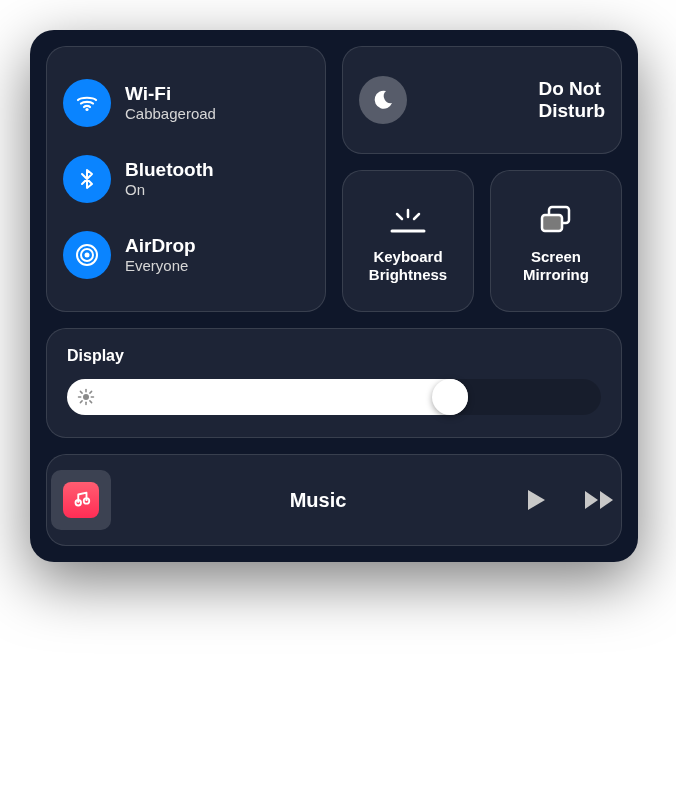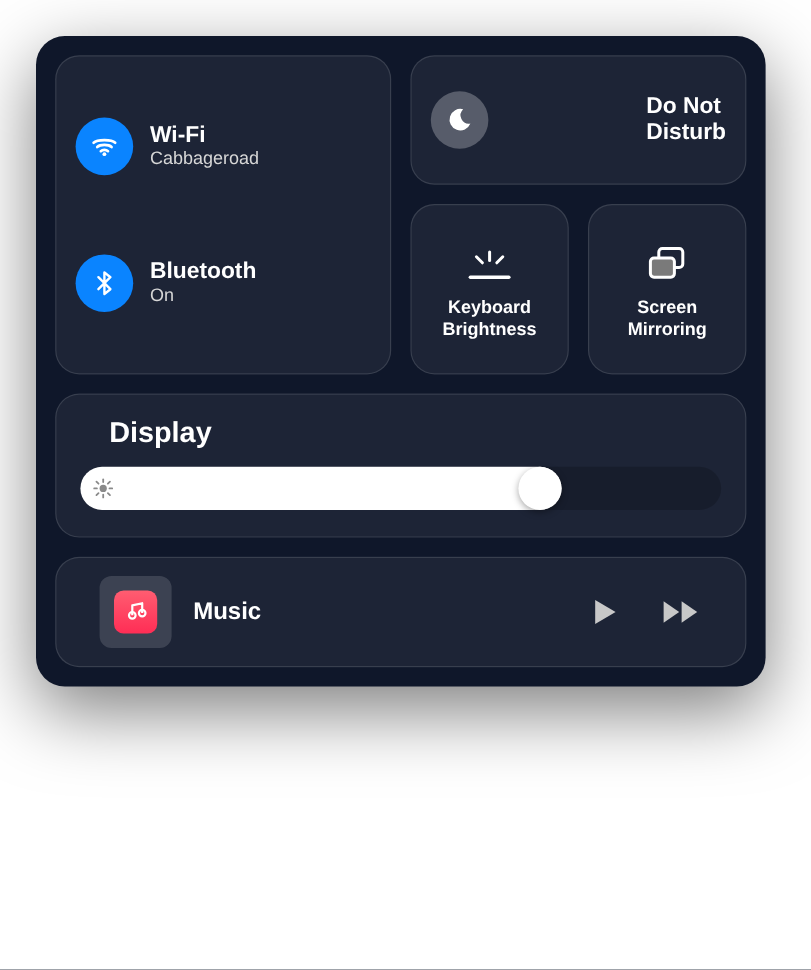--- a/index.html
+++ b/index.html
@@ -85,21 +85,21 @@
     cursor: pointer; padding: 8px 4px;
   }
   .small-tile .icon-slot { height: 44px; display:flex; align-items:center; justify-content:center; color:#fff; }
   .small-tile .label {
     color: #fff; font-size: 15px; text-align:center; line-height:1.2; margin-top:6px;
     white-space: pre-line;
   }
   
   .slider-tile { padding: 18px 20px 22px 20px; }
   .slider-tile .section-title {
-    color:#fff; font-size: 24px; font-weight: 600; margin-bottom: 14px; margin-left: 24px;
+    color:#fff; font-size: 16px; font-weight: 600; margin-bottom: 14px;
   }
   .slider-row { display:flex; align-items:center; gap:14px; }
   .slider-track {
     position: relative; flex:1; height: 36px; border-radius: 18px;
     background: rgba(0,0,0,0.18);
     cursor: pointer;
   }
   .slider-fill {
     position:absolute; left:0; top:0; bottom:0;
     background:#fff; border-radius:18px;
@@ -113,22 +113,22 @@
     color:#8a8a8a; display:flex; align-items:center;
   }
   .airplay-btn {
     width:44px; height:44px; border-radius:50%;
     background: rgba(255,255,255,0.14);
     display:flex; align-items:center; justify-content:center;
     color:#fff; cursor:pointer;
   }
   
   .music-tile {
-    height: 92px; padding: 0 36px;
-    display:flex; align-items:center; gap:18px;
+    height: 92px; padding: 0 4px;
+    display:flex; align-items:center; gap:18px;text-align:center;
   }
   .album {
     width:60px; height:60px; border-radius:10px;
     background: rgba(255,255,255,0.14);
     display:flex; align-items:center; justify-content:center;
   }
   .music-app-icon {
     width:36px; height:36px; border-radius:8px;
     background: linear-gradient(180deg,#ff5d71,#ff2d55);
     display:flex; align-items:center; justify-content:center;
@@ -166,20 +166,33 @@
           <svg width="24" height="24" viewBox="0 0 24 24" fill="none">
             <path d="M7 7 L17 17 L12 21 L12 3 L17 7 L7 17" stroke="white" stroke-width="2" stroke-linejoin="round" stroke-linecap="round" fill="none"></path>
           </svg>
         </div>
         <div class="net-text">
           <div class="title">Bluetooth</div>
           <div class="subtitle">On</div>
         </div>
       </div>
 
+      <div class="net-item">
+        <div class="blue-circle">
+          <svg width="26" height="26" viewBox="0 0 26 26" fill="none">
+            <circle cx="13" cy="13" r="10" stroke="white" stroke-width="2"></circle>
+            <circle cx="13" cy="13" r="6" stroke="white" stroke-width="2"></circle>
+            <circle cx="13" cy="13" r="2.5" fill="white"></circle>
+          </svg>
+        </div>
+        <div class="net-text">
+          <div class="title">AirDrop</div>
+          <div class="subtitle">Everyone</div>
+        </div>
+      </div>
 
     </div>
 
     <div class="right-col">
 
       <div class="tile dnd-tile">
         <div class="gray-circle">
           <svg width="24" height="24" viewBox="0 0 24 24">
             <path d="M15 3 A9 9 0 1 0 21 15 A7 7 0 0 1 15 3 Z" fill="#ffffff"></path>
           </svg>

